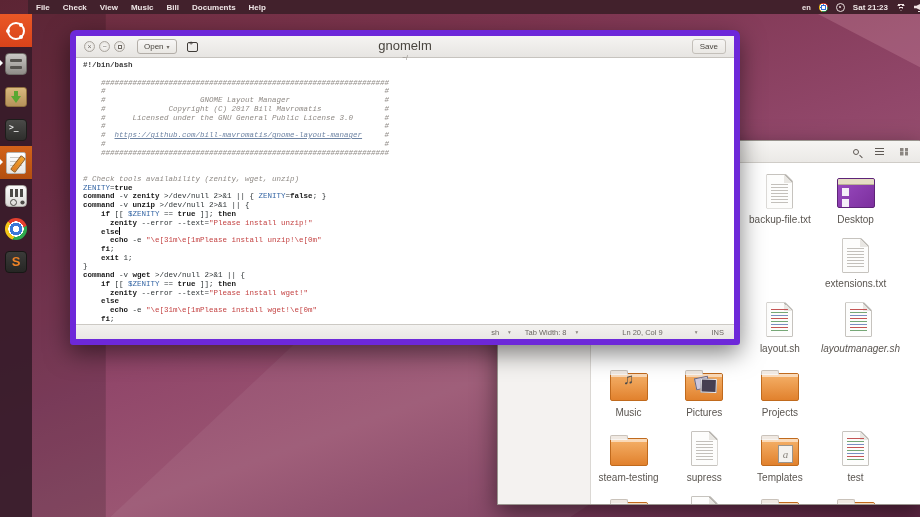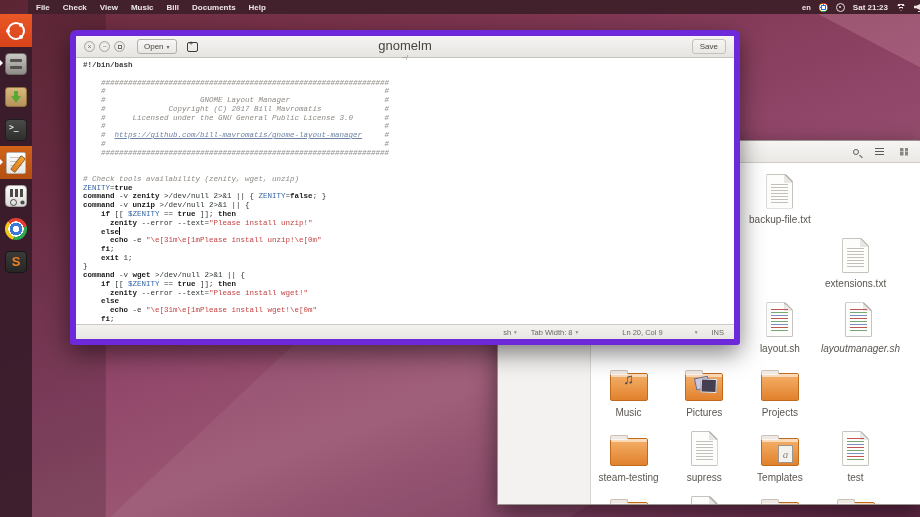--- a/index.html
+++ b/index.html
@@ -155,21 +155,21 @@
   .seg-cm { font-style:italic; color:#8f8a85; }
   .seg-lk { font-style:italic; color:#6d83a3; text-decoration:underline; }
   .seg-kw { font-weight:bold; color:#1a1a1a; }
   .seg-va { color:#3465a4; }
   .seg-st { color:#c44444; }
   .seg-pl { color:#2e3436; }
   .caret-i { display:inline-block; width:1px; height:8px; background:#000; vertical-align:-1px; }
   .g-status { height:15px; background:linear-gradient(#f3f2f0,#e9e7e4); border-top:1px solid #ccc9c4; flex:none;
     display:flex; align-items:center; justify-content:flex-end; gap:14px; padding-right:10px; font-size:7.5px; color:#6b6762; }
   .g-status .caret { font-size:5.5px; color:#8a857f; }
-  .st-item { display:flex; align-items:center; gap:3px; }
+  .st-item { display:flex; align-items:center; gap:9px; }
 </style>
 </head>
 <body>
 
 <div class="wall-facet1"></div>
 <div class="wall-facet2"></div>
 <div class="wall-facet3"></div>
 
 <div class="panel">
   <div class="panel-menus" id="panel-menus">
@@ -233,20 +233,26 @@
   </div>
   <div class="n-body">
     <div class="n-sidebar"></div>
     <div class="n-files" id="n-files">
         <div class="file-cell" style="left: 151.4px; top: 6px;">
           <div class="file-iconbox">
             <div class="fi-page txt"></div>
           </div>
           <div class="file-label">backup-file.txt</div>
         </div>
+        <div class="file-cell" style="left: 227.1px; top: 6px;">
+          <div class="file-iconbox">
+            <div class="fi-desktop"></div>
+          </div>
+          <div class="file-label">Desktop</div>
+        </div>
         <div class="file-cell" style="left: 227.1px; top: 70.4px;">
           <div class="file-iconbox">
             <div class="fi-page txt"></div>
           </div>
           <div class="file-label">extensions.txt</div>
         </div>
         <div class="file-cell" style="left: 151.4px; top: 134.8px;">
           <div class="file-iconbox">
             <div class="fi-page script"></div>
           </div>

